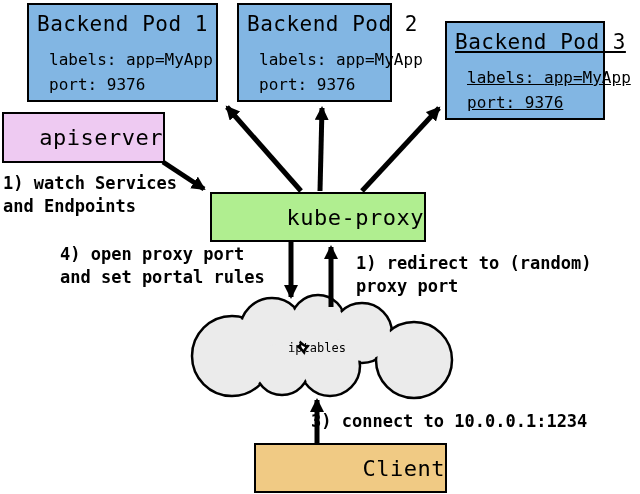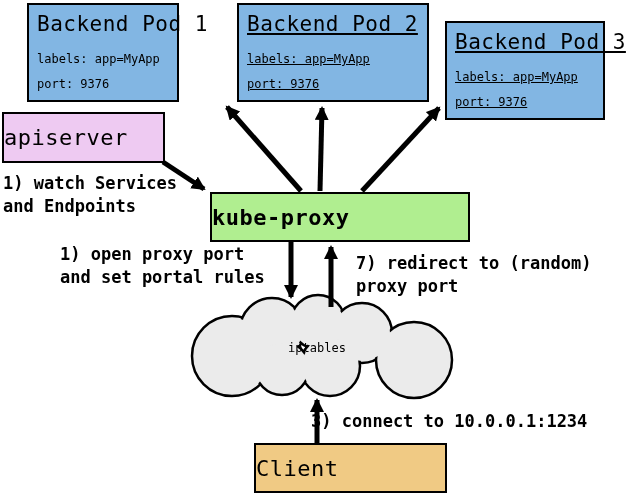--- a/index.html
+++ b/index.html
@@ -15,23 +15,23 @@
   .cloud-outer { fill: var(--cloud-fill, #ebebeb); stroke: #000; stroke-width: 2.5; }
   .cloud-inner { fill: var(--cloud-fill, #ebebeb); }
   .arrow { stroke: #000; stroke-width: 5; }
   .box {
     position: absolute;
     border: 2.5px solid #000;
     box-sizing: border-box;
   }
   .pod { background: var(--pod-fill, #82b6e3); padding: 2px 0 0 8px; }
   .pod-title { font-size: 21px; line-height: 26px; margin: 4px 0 10px; letter-spacing: 0.5px; white-space: nowrap; }
-  .pod-line { font-size: 12px; line-height: 25px; white-space: nowrap; }
+  .pod-line { font-size: 16px; line-height: 25px; white-space: nowrap; margin-left: 12px; }
   .labelbox {
-    display: flex; align-items: center; justify-content: flex-start;
+    display: flex; align-items: center; justify-content: flex-end;
     font-size: 22px; letter-spacing: 0.5px;
   }
   .apiserver { background: var(--apiserver-fill, #eecaf2); }
   .kubeproxy { background: var(--kube-proxy-fill, #b0ee90); }
   .client { background: var(--client-fill, #f0ca84); }
   .step {
     position: absolute;
     font-size: 17px; font-weight: bold; line-height: 23px;
     white-space: pre-line;
   }
@@ -78,53 +78,53 @@
       <line class="arrow" x1="163" y1="162" x2="204" y2="189" marker-end="url(#arrowhead)"></line>
       <line class="arrow" x1="301" y1="191" x2="227" y2="107" marker-end="url(#arrowhead)"></line>
       <line class="arrow" x1="320" y1="191" x2="322" y2="108" marker-end="url(#arrowhead)"></line>
       <line class="arrow" x1="362" y1="191" x2="439" y2="108" marker-end="url(#arrowhead)"></line>
       <line class="arrow" x1="291" y1="242" x2="291" y2="297" marker-end="url(#arrowhead)"></line>
       <line class="arrow" x1="331" y1="307" x2="331" y2="247" marker-end="url(#arrowhead)"></line>
       <line class="arrow" x1="317" y1="443" x2="317" y2="400" marker-end="url(#arrowhead)"></line>
     </g>
   </svg>
 
-  <div class="box pod" style="left:27px; top:3px; width:152px; height:99px;">
+  <div class="box pod" style="left:27px; top:3px; width:191px; height:99px;">
     <div class="pod-title">Backend Pod 1</div>
     <div class="pod-line">labels: app=MyApp</div>
     <div class="pod-line">port: 9376</div>
   </div>
 
-  <div class="box pod" style="left:237px; top:3px; width:192px; height:99px;text-decoration:underline;">
+  <div class="box pod" style="left:237px; top:3px; width:155px; height:99px;">
     <div class="pod-title">Backend Pod 2</div>
     <div class="pod-line">labels: app=MyApp</div>
     <div class="pod-line">port: 9376</div>
   </div>
 
   <div class="box pod" style="left:445px; top:21px; width:160px; height:99px;text-decoration:underline;">
     <div class="pod-title">Backend Pod 3</div>
     <div class="pod-line">labels: app=MyApp</div>
     <div class="pod-line">port: 9376</div>
   </div>
 
   <div class="box labelbox apiserver" style="left:2px; top:112px; width:163px; height:51px;">
     <span>apiserver</span>
   </div>
 
-  <div class="box labelbox kubeproxy" style="left:210px; top:192px; width:260px; height:50px;font-weight:bold;">
+  <div class="box labelbox kubeproxy" style="left:210px; top:192px; width:216px; height:50px;">
     <span>kube-proxy</span>
   </div>
 
   <div class="box labelbox client" style="left:222px; top:443px; width:193px; height:50px;margin-left:32px;">
     <span>Client</span>
   </div>
 
   <div class="cloud-label">iptables</div>
 
   <div class="step" style="left:3px; top:172px;">1) watch Services
 and Endpoints</div>
-  <div class="step" style="left:60px; top:243px;">1) open proxy port
+  <div class="step" style="left:60px; top:243px;">4) open proxy port
 and set portal rules</div>
   <div class="step" style="left:311px; top:410px;">3) connect to 10.0.0.1:1234</div>
-  <div class="step" style="left:356px; top:252px;">7) redirect to (random)
+  <div class="step" style="left:356px; top:252px;">1) redirect to (random)
 proxy port</div>
 
 </div>
 
 </body></html>

